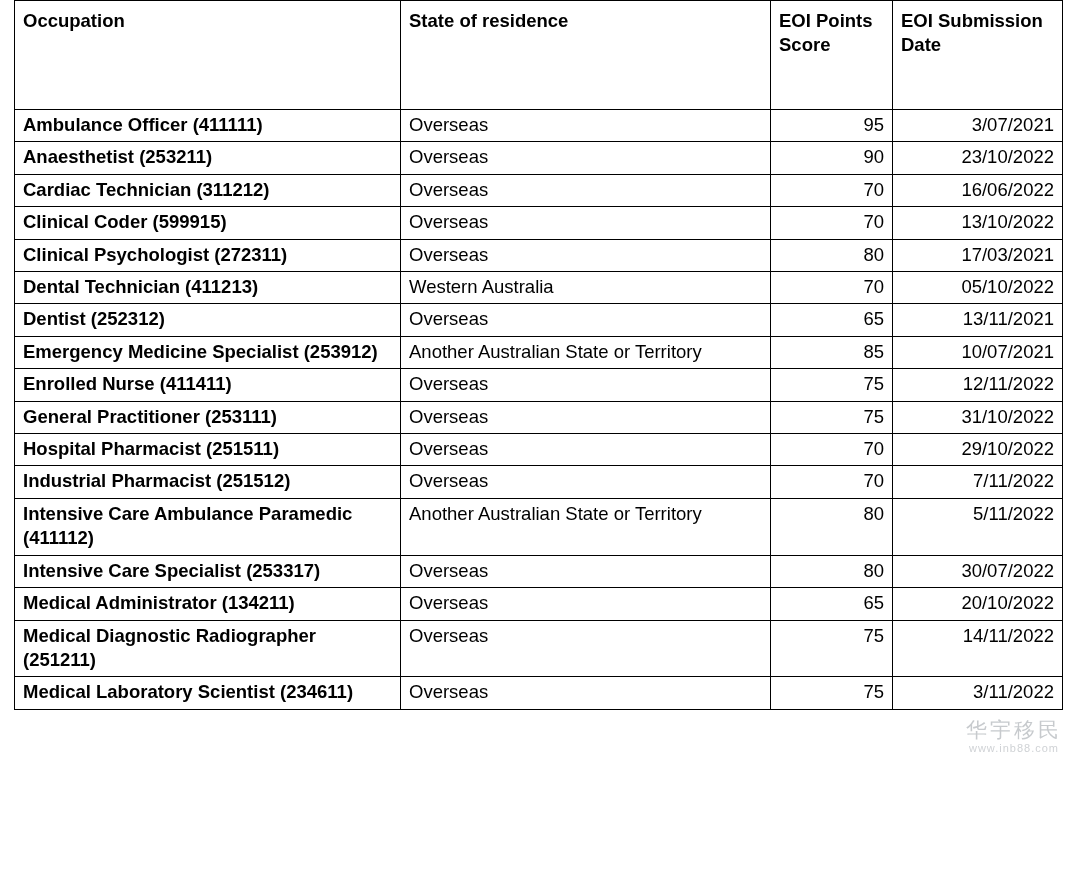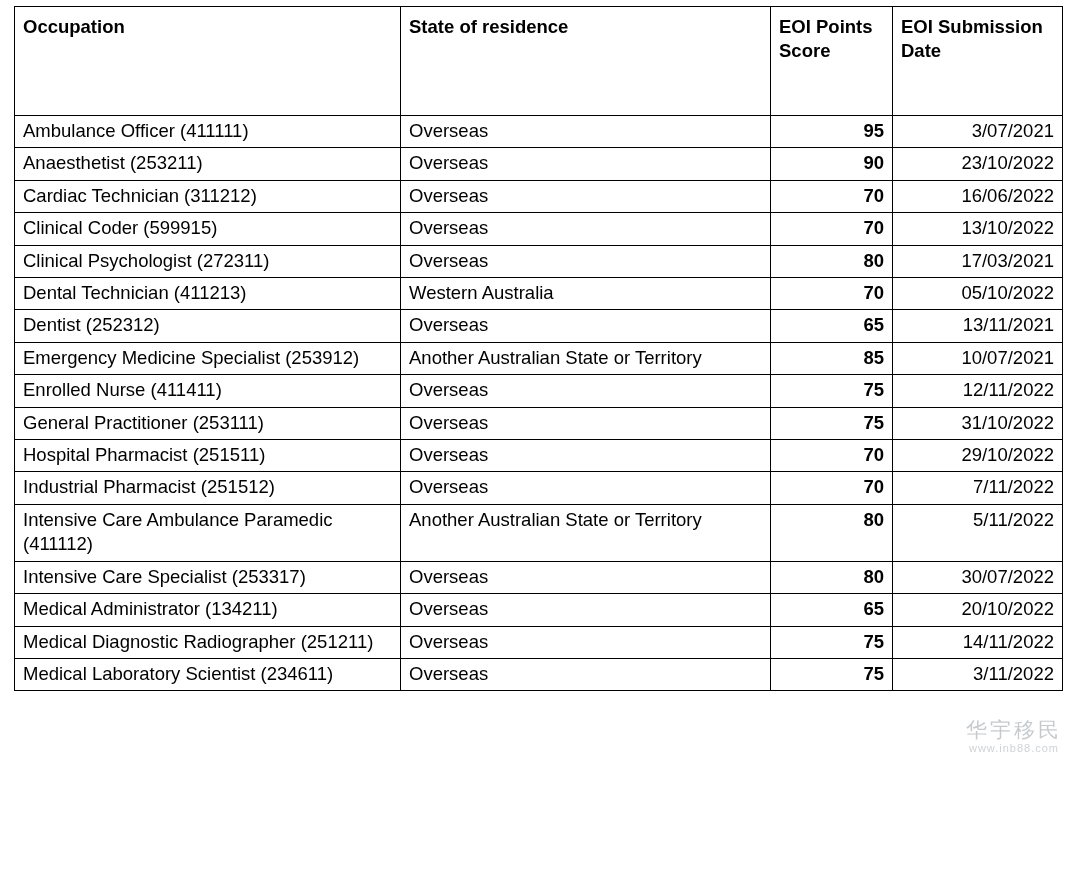--- a/index.html
+++ b/index.html
@@ -12,21 +12,21 @@
     height: 884px;
     font-family: "Liberation Sans", sans-serif;
     color: #000000;
     overflow: hidden;
   }
   .page {
     position: relative;
     width: 1080px;
     height: 760px;
     box-sizing: border-box;
-    padding: 6px 14px 0 14px;
+    padding: 0 14px 0 14px;
   }
   table.eoi-table {
     border-collapse: collapse;
     width: 1048px;
     table-layout: fixed;
   }
   table.eoi-table th,
   table.eoi-table td {
     border: 1.5px solid #000000;
     padding: 3px 8px 4px 8px;
@@ -40,34 +40,33 @@
     vertical-align: top;
     height: 96px;
     padding-top: 8px;
   }
   col.c-occupation { width: 386px; }
   col.c-state      { width: 370px; }
   col.c-points     { width: 122px; }
   col.c-date       { width: 170px; }
 
   td.occupation {
-    font-weight: normal;
+    font-weight: bold;
     vertical-align: top;
     padding-top: 5px;
   }
   td.state {
     font-weight: normal;
     vertical-align: top;
     padding-top: 5px;
   }
   td.points {
     text-align: right;
     vertical-align: bottom;
     padding-bottom: 4px;
-    font-weight: bold;
   }
   td.date {
     text-align: right;
     vertical-align: bottom;
     padding-bottom: 4px;
   }
   th.points-head, th.date-head {
     width: auto;
   }
   .wm {

